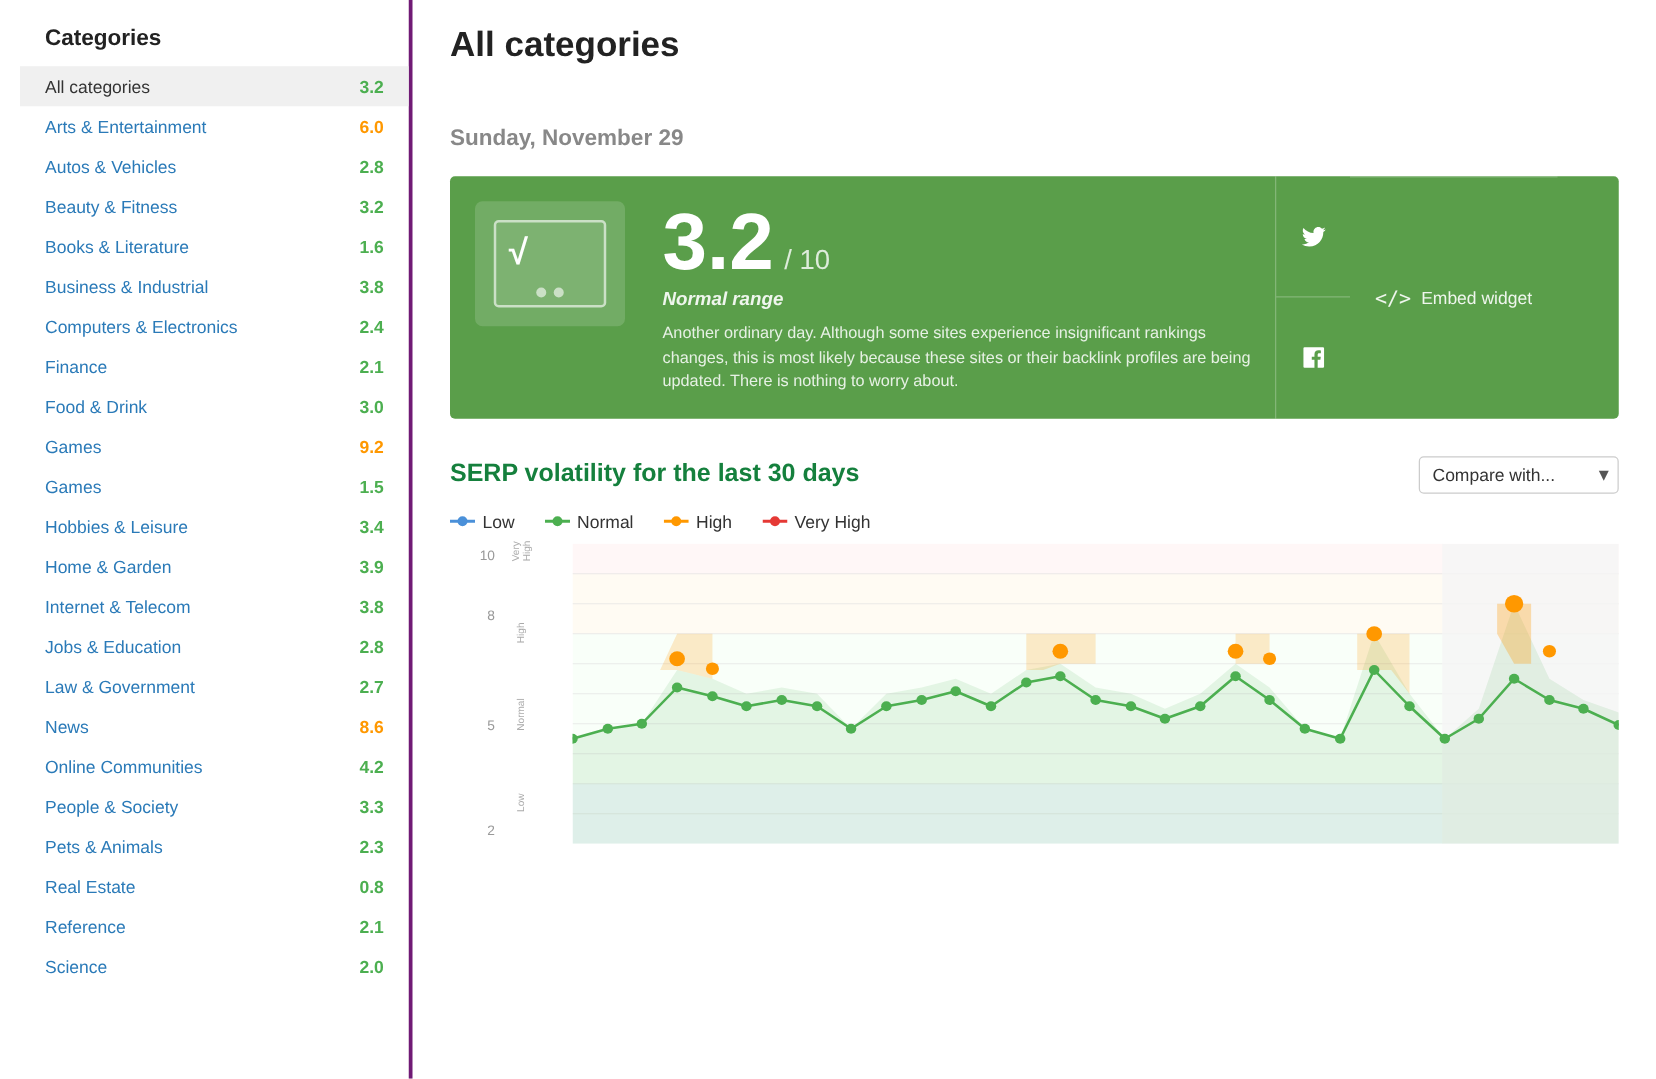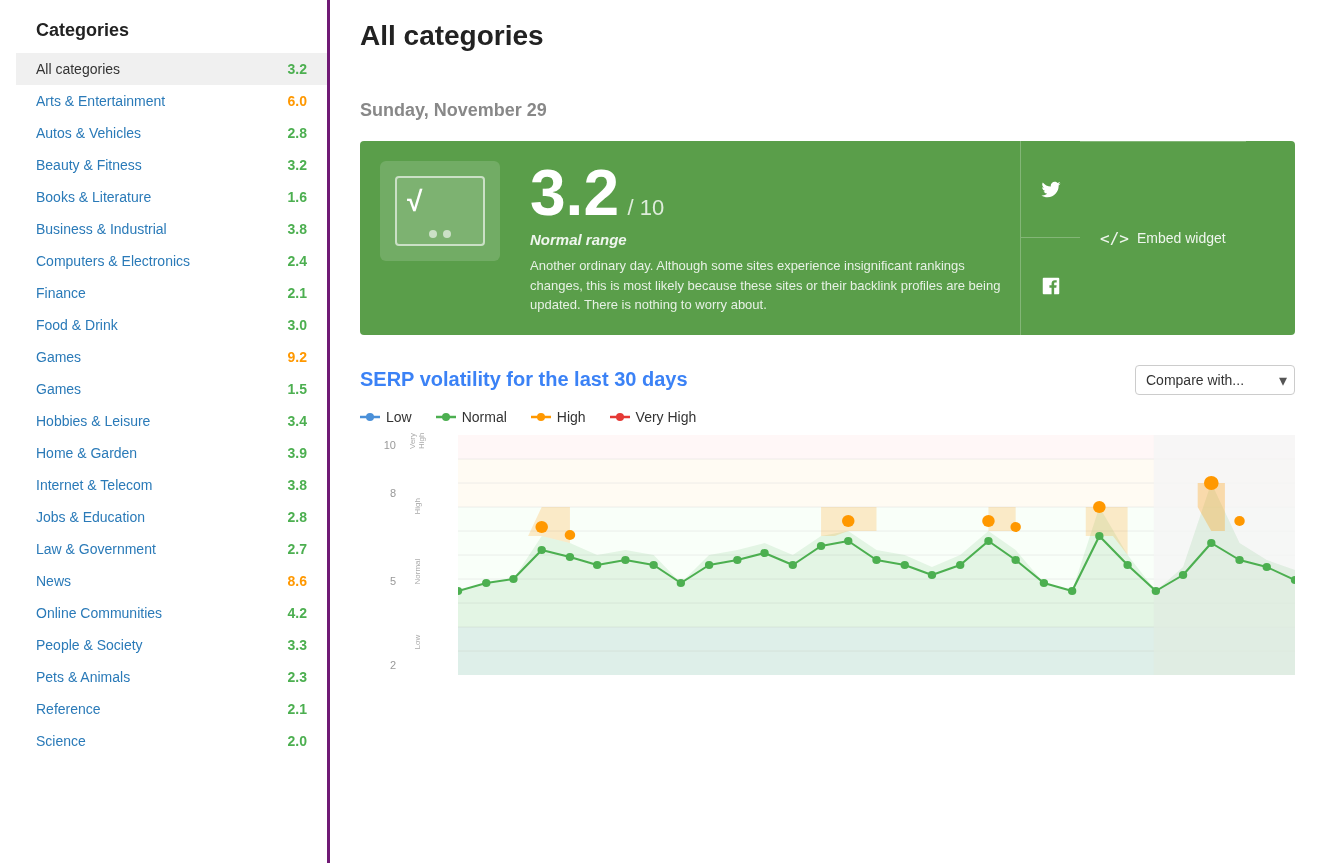--- a/index.html
+++ b/index.html
@@ -185,21 +185,21 @@
     
     .chart-header {
       display: flex;
       justify-content: space-between;
       align-items: center;
       margin-bottom: 14px;
     }
     .chart-title {
       font-size: 20px;
       font-weight: bold;
-      color: #3b82f6;
+      color: #15803d;
     }
     .compare-select {
       border: 1px solid #ccc;
       border-radius: 4px;
       padding: 6px 28px 6px 10px;
       font-size: 14px;
       color: #333;
       background: #fff;
       appearance: none;
       cursor: pointer;
@@ -312,20 +312,24 @@
       <span class="cat-name">Online Communities</span>
       <span class="cat-score score-green">4.2</span>
     </div>
       <div class="cat-item">
       <span class="cat-name">People &amp; Society</span>
       <span class="cat-score score-green">3.3</span>
     </div>
       <div class="cat-item">
       <span class="cat-name">Pets &amp; Animals</span>
       <span class="cat-score score-green">2.3</span>
+    </div>
+      <div class="cat-item">
+      <span class="cat-name">Real Estate</span>
+      <span class="cat-score score-green">0.8</span>
     </div>
       <div class="cat-item">
       <span class="cat-name">Reference</span>
       <span class="cat-score score-green">2.1</span>
     </div>
       <div class="cat-item">
       <span class="cat-name">Science</span>
       <span class="cat-score score-green">2.0</span>
     </div>
     </div>

